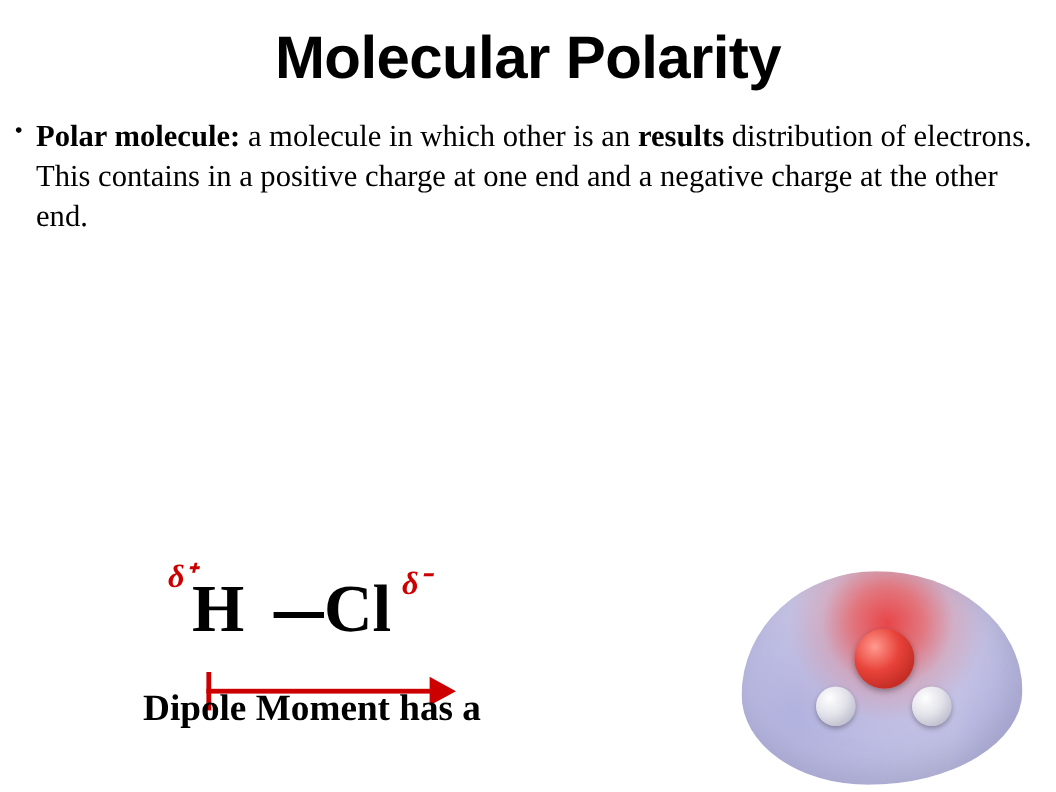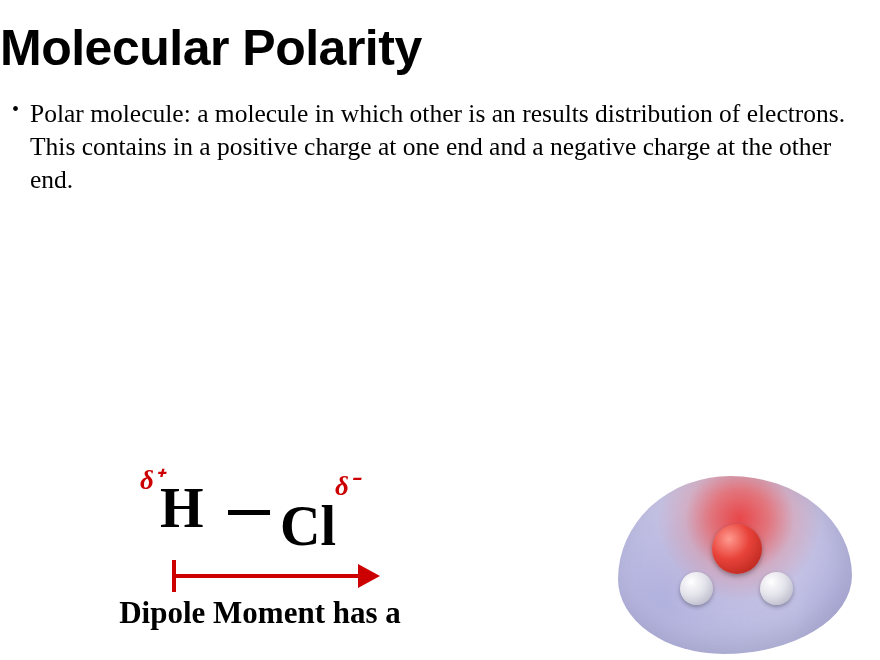--- a/index.html
+++ b/index.html
@@ -14,20 +14,21 @@
     color: #000000;
     overflow: hidden;
     position: relative;
   }
   .slide {
     position: relative;
     width: 880px;
     height: 660px;
   }
   .slide-title {
+    text-align: center;
     font-family: "Liberation Sans", sans-serif;
     font-weight: bold;
     font-size: 50px;
     letter-spacing: -0.5px;
     margin: 10px 0 0 0;
     padding-top: 12px;
     line-height: 1.05;
   }
   .bullets {
     margin: 22px 14px 0 10px;
@@ -43,21 +44,21 @@
     text-align: left;
   }
   .bullet::before {
     content: "\2022";
     position: absolute;
     left: 2px;
     top: -1px;
     font-size: 20px;
   }
   .bullet b {
-    font-weight: normal;
+    font-weight: bold;
   }
   .figure-area {
     position: absolute;
     left: 0;
     top: 418px;
     width: 880px;
     height: 242px;
   }
   
   .hcl {
@@ -89,22 +90,21 @@
     font-weight: bold;
     font-size: 56px;
     line-height: 1;
   }
   .atom-h {
     left: 30px;
     top: 32px;
   }
   .atom-cl {
     left: 140px;
-    top: 50px;
-    margin-left: 10px;
+    top: 32px;
   }
   .bond {
     position: absolute;
     left: 98px;
     top: 62px;
     width: 42px;
     height: 5px;
     background: #000000;
   }
   .arrow-wrap {
@@ -136,21 +136,21 @@
     top: 8px;
     width: 0;
     height: 0;
     border-top: 12px solid transparent;
     border-bottom: 12px solid transparent;
     border-left: 22px solid #cc0000;
   }
   .caption {
     position: absolute;
     left: 20px;
-    top: 166px;
+    top: 143px;
     width: 480px;
     text-align: center;
     font-family: "Liberation Serif", serif;
     font-weight: bold;
     font-size: 31px;
     line-height: 1.22;
   }
   
   .water {
     position: absolute;

